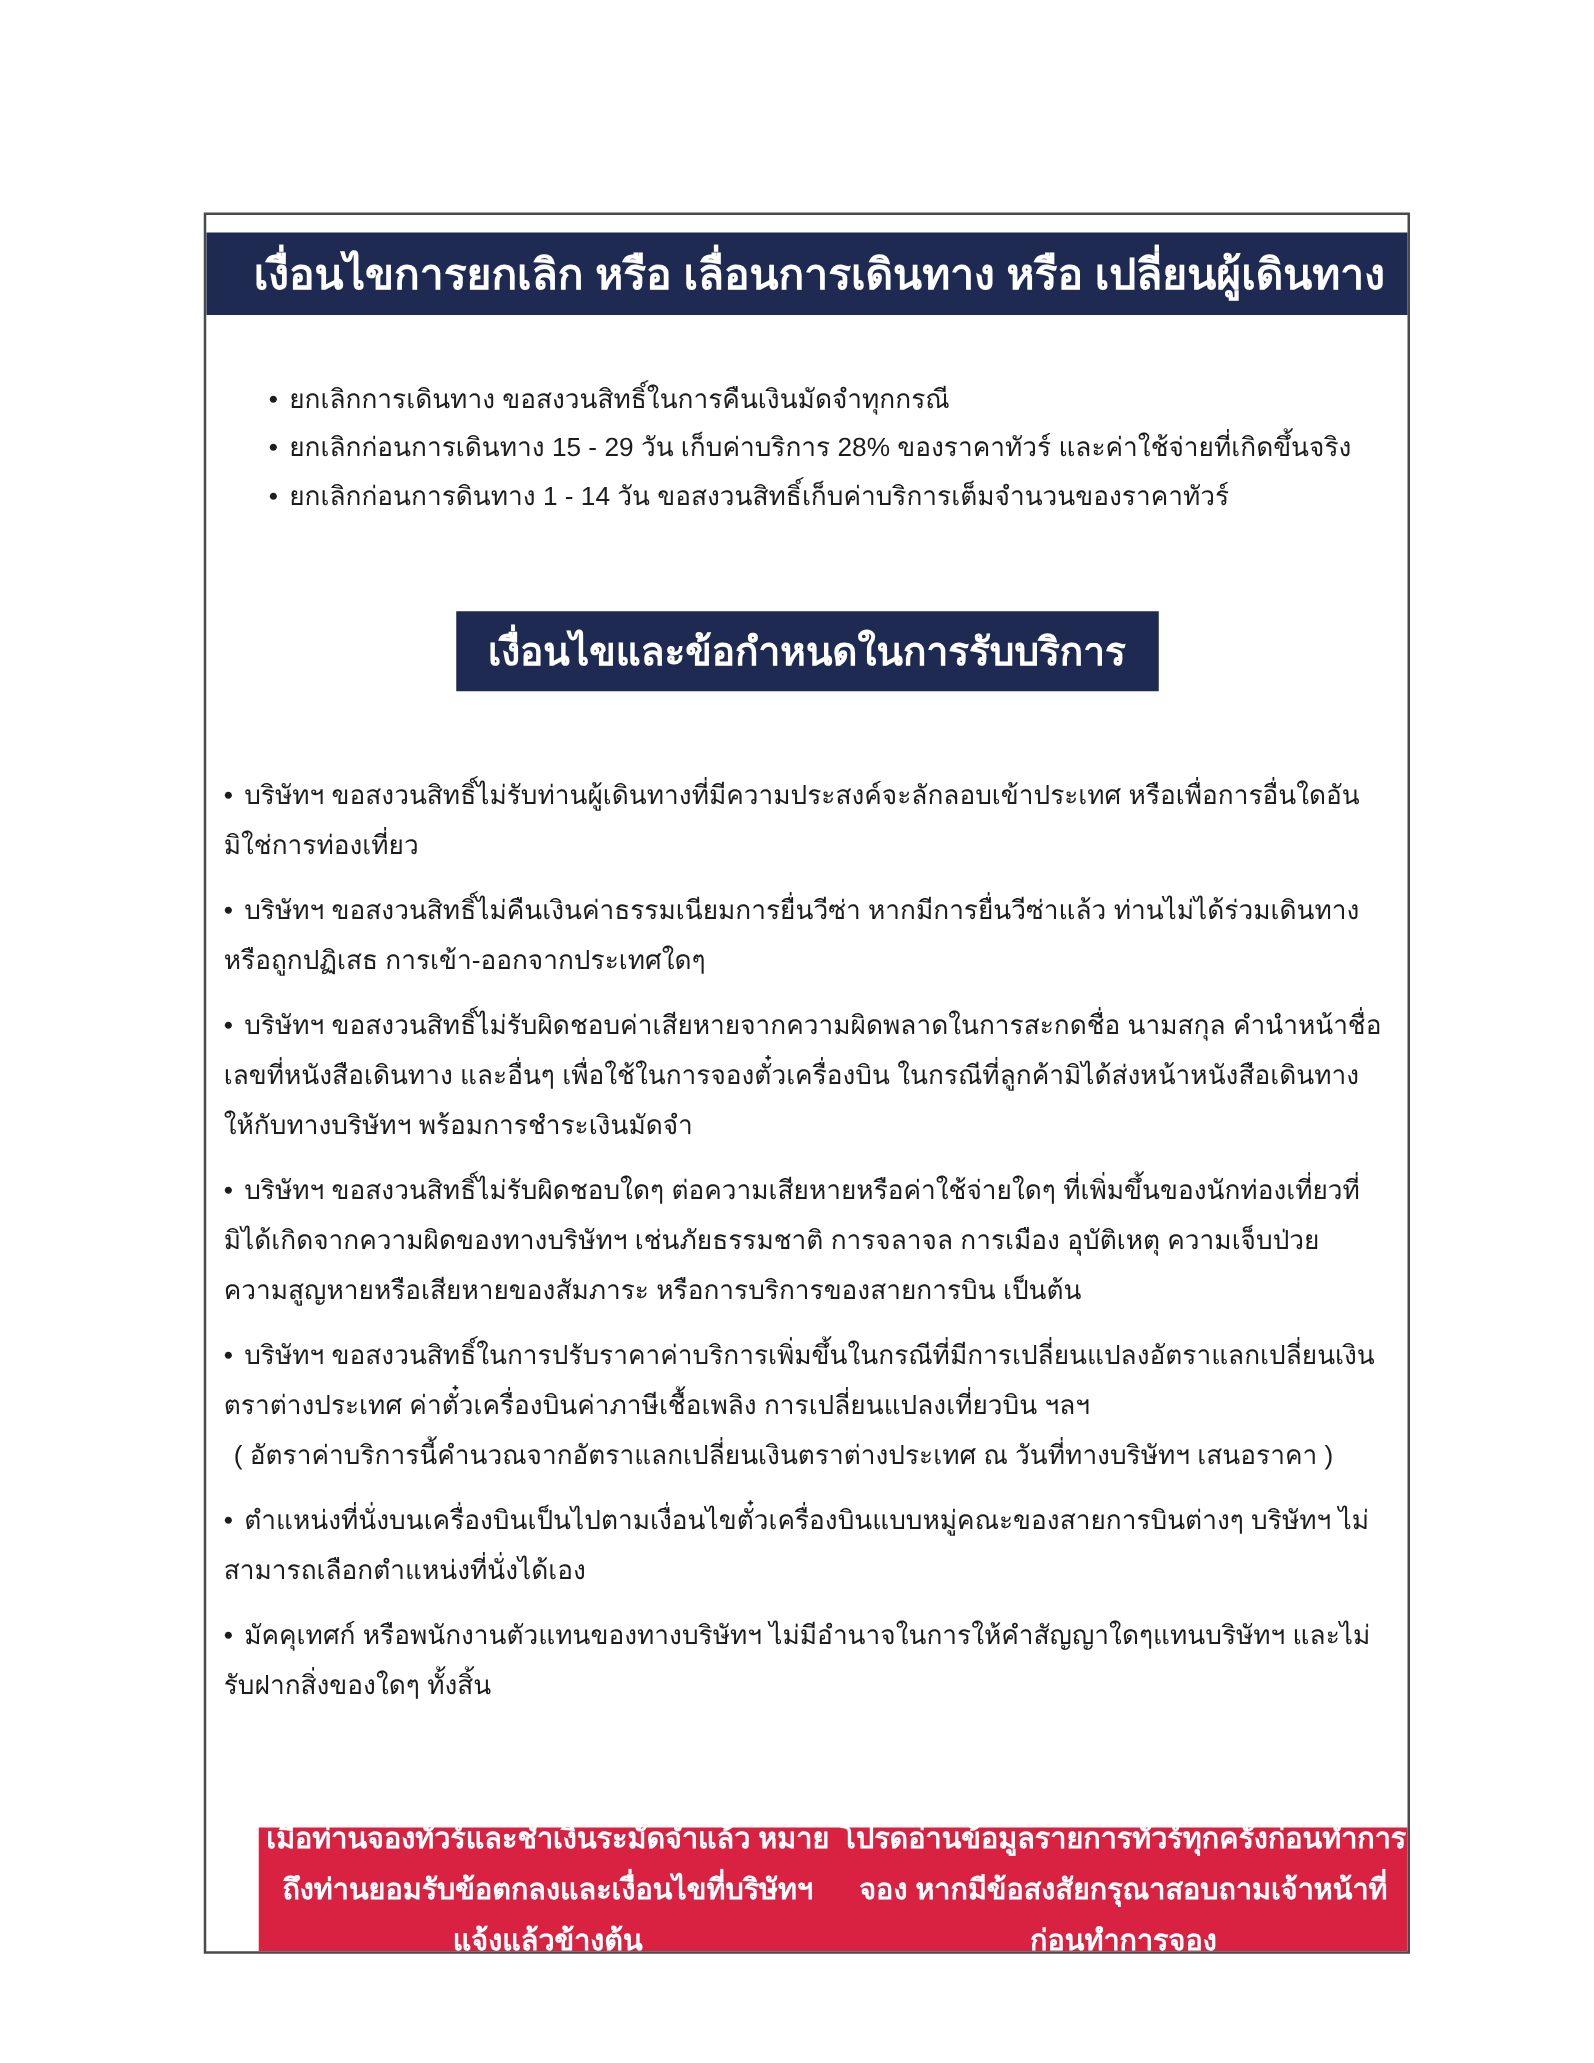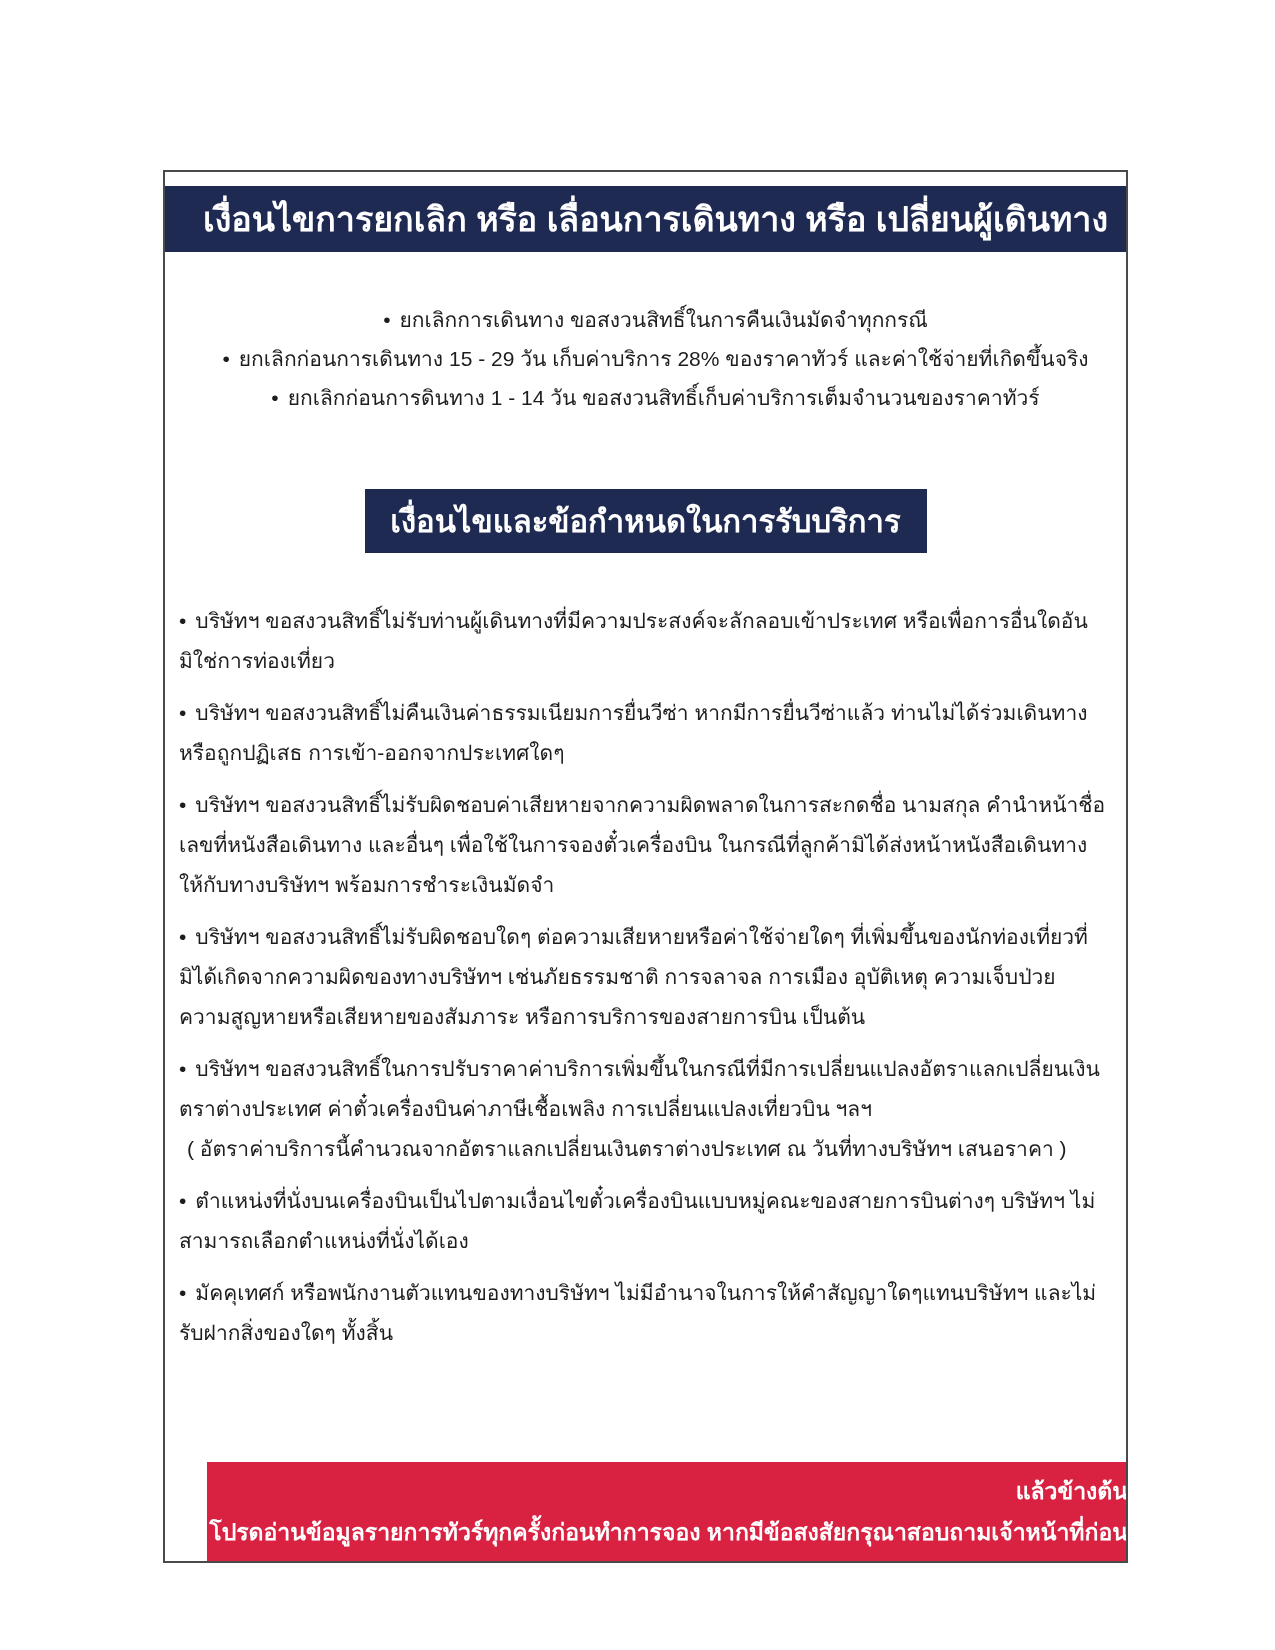--- a/index.html
+++ b/index.html
@@ -41,47 +41,46 @@
   .banner-sub {
     width: 562px;
     height: 64px;
     margin: 72px auto 0 auto;
     font-size: 31px;
   }
   .cancel-list {
     margin-top: 48px;
     padding: 0 30px 0 50px;
     font-size: 21px;
-    text-align: center;
   }
   .cancel-list .row { line-height: 39px; }
   .service-list {
-    margin-top: 48px;
+    margin-top: 64px;
     padding: 0 16px 0 14px;
     font-size: 21px;
   }
   .para {
     line-height: 40px;
     margin-bottom: 12px;
   }
   .para .note-line { line-height: 40px; padding-left: 8px; }
   .blt { margin-right: 9px; }
   .banner-red {
     position: absolute;
     left: -2px;
     right: -2px;
     bottom: 0;
     height: 99px;
     background: #d92142;
     color: #ffffff;
     display: flex;
-    flex-direction: column;
+    flex-direction: row;
     align-items: center;
     justify-content: center;
-    text-align: right;
+    text-align: center;
     font-size: 23px;
     font-weight: bold;
     line-height: 41px;
     margin-left: 44px;
   }
 </style>
 </head>
 <body>
 
 <div class="frame">

